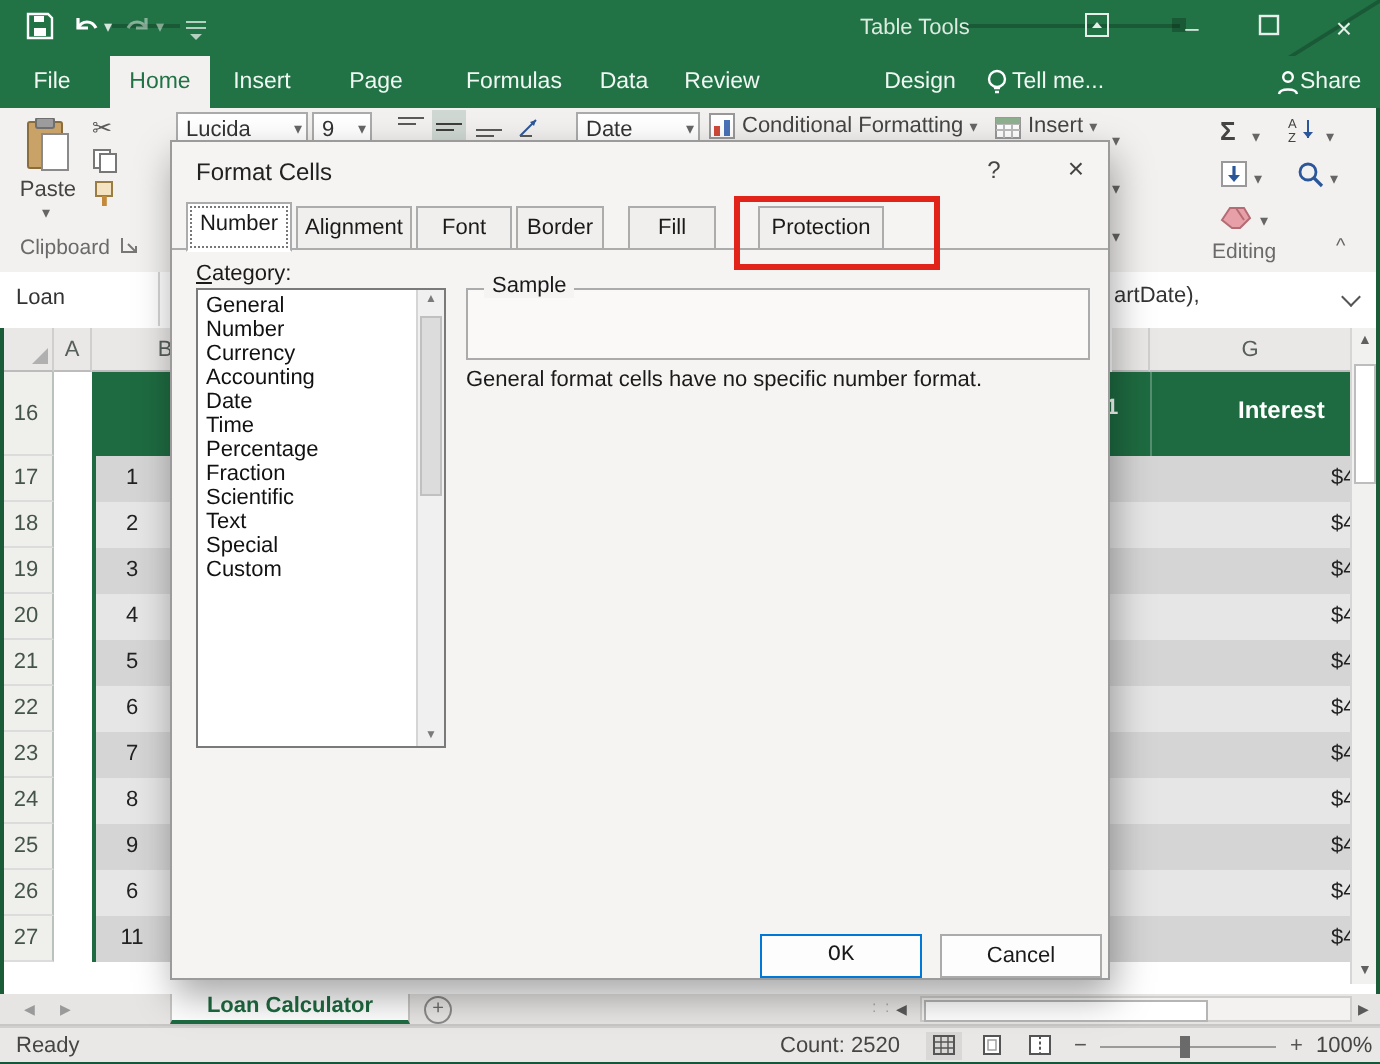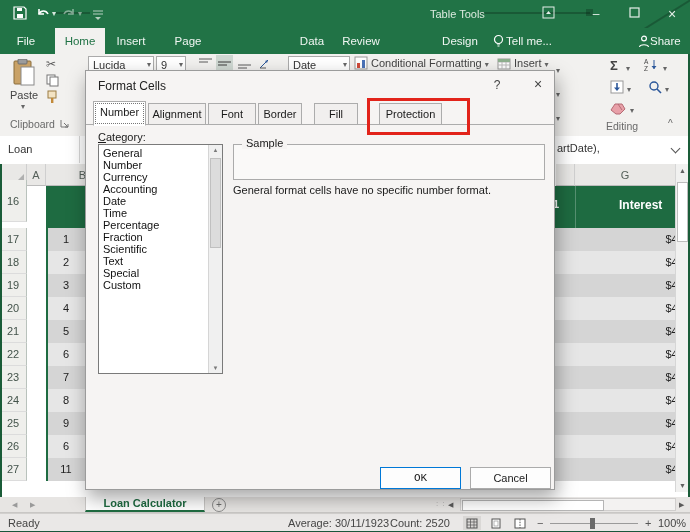--- a/index.html
+++ b/index.html
@@ -108,20 +108,21 @@
         </svg>
     </span>
     <span class="winbtn" style="left:664px;font-size:14px;">×</span>
   </div>
 
   <div class="tabbar">
     <div class="rtab" style="left:8px;width:36px;">File</div>
     <div class="rtab active" style="left:55px;width:50px;">Home</div>
     <div class="rtab" style="left:110px;width:42px;">Insert</div>
     <div class="rtab" style="left:156px;width:64px;">Page Layout</div>
+    <div class="rtab" style="left:228px;width:58px;">Formulas</div>
     <div class="rtab" style="left:293px;width:38px;">Data</div>
     <div class="rtab" style="left:338px;width:46px;">Review</div>
     <div class="rtab" style="left:390px;width:38px;margin-top:32px;">View</div>
     <div class="rtab" style="left:437px;width:46px;">Design</div>
     <span class="abs" style="left:492px;top:6px;">
       <svg width="13" height="14" viewBox="0 0 13 14">
           <circle cx="6.5" cy="5.5" r="4" fill="none" stroke="#fff" stroke-width="1.2"></circle>
           <path d="M5 10h3M5.5 12h2" stroke="#fff" stroke-width="1.2"></path>
         </svg>
     </span>
@@ -275,21 +276,21 @@
   <div class="sheet">
 
     <div class="colhead" style="left:0;width:27px;">
       <span class="abs" style="right:2px;bottom:3px;width:0;height:0;border-left:8px solid transparent;border-bottom:8px solid #b0b0b0;"></span>
     </div>
     <div class="colhead" style="left:27px;width:19px;">A</div>
     <div class="colhead" style="left:46px;width:74px;">B</div>
     <div class="colhead" style="left:556px;width:19px;"></div>
     <div class="colhead" style="left:575px;width:100px;border-right:none;">G</div>
 
-    <div class="gut" style="top:16px;height:42px;line-height:42px;">16</div>
+    <div class="gut" style="top:22px;height:42px;line-height:42px;">16</div>
     <div class="gut" style="top:64px;height:23px;line-height:23px;">17</div>
     <div class="gut" style="top:87px;height:23px;line-height:23px;">18</div>
     <div class="gut" style="top:110px;height:23px;line-height:23px;">19</div>
     <div class="gut" style="top:133px;height:23px;line-height:23px;">20</div>
     <div class="gut" style="top:156px;height:23px;line-height:23px;">21</div>
     <div class="gut" style="top:179px;height:23px;line-height:23px;">22</div>
     <div class="gut" style="top:202px;height:23px;line-height:23px;">23</div>
     <div class="gut" style="top:225px;height:23px;line-height:23px;">24</div>
     <div class="gut" style="top:248px;height:23px;line-height:23px;">25</div>
     <div class="gut" style="top:271px;height:23px;line-height:23px;">26</div>
@@ -366,21 +367,20 @@
     <span class="abs" style="left:436px;top:2px;color:#aaa;letter-spacing:1px;font-size:8px;">: :</span>
     <span class="abs" style="left:448px;top:4px;color:#5a5a5a;font-size:7px;">◀</span>
     <div class="abs" style="left:460px;top:1px;width:216px;height:13px;background:#f3f2f1;border:1px solid #d0cecd;box-sizing:border-box;">
       <div class="abs" style="left:1px;top:1px;width:140px;height:9px;background:#fff;border:1px solid #b5b5b5;"></div>
     </div>
     <span class="abs" style="left:679px;top:4px;color:#5a5a5a;font-size:7px;">▶</span>
   </div>
 
   <div class="statusbar">
     <span class="abs" style="left:8px;">Ready</span>
-    <span class="abs" style="left:288px;">Average: 30/11/1923</span>
     <span class="abs" style="left:390px;">Count: 2520</span>
     <span class="viewbtn" style="left:463px;background:#dad8d6;">
       <svg width="12" height="11" viewBox="0 0 12 11">
           <rect x="1" y="1" width="10" height="9" fill="none" stroke="#555"></rect>
           <path d="M1 4h10M1 7h10M4.5 1v9M8 1v9" stroke="#555" stroke-width=".7"></path>
         </svg>
     </span>
     <span class="viewbtn" style="left:487px;">
       <svg width="12" height="11" viewBox="0 0 12 11">
           <rect x="2" y="1" width="8" height="9" fill="#fff" stroke="#555"></rect>

